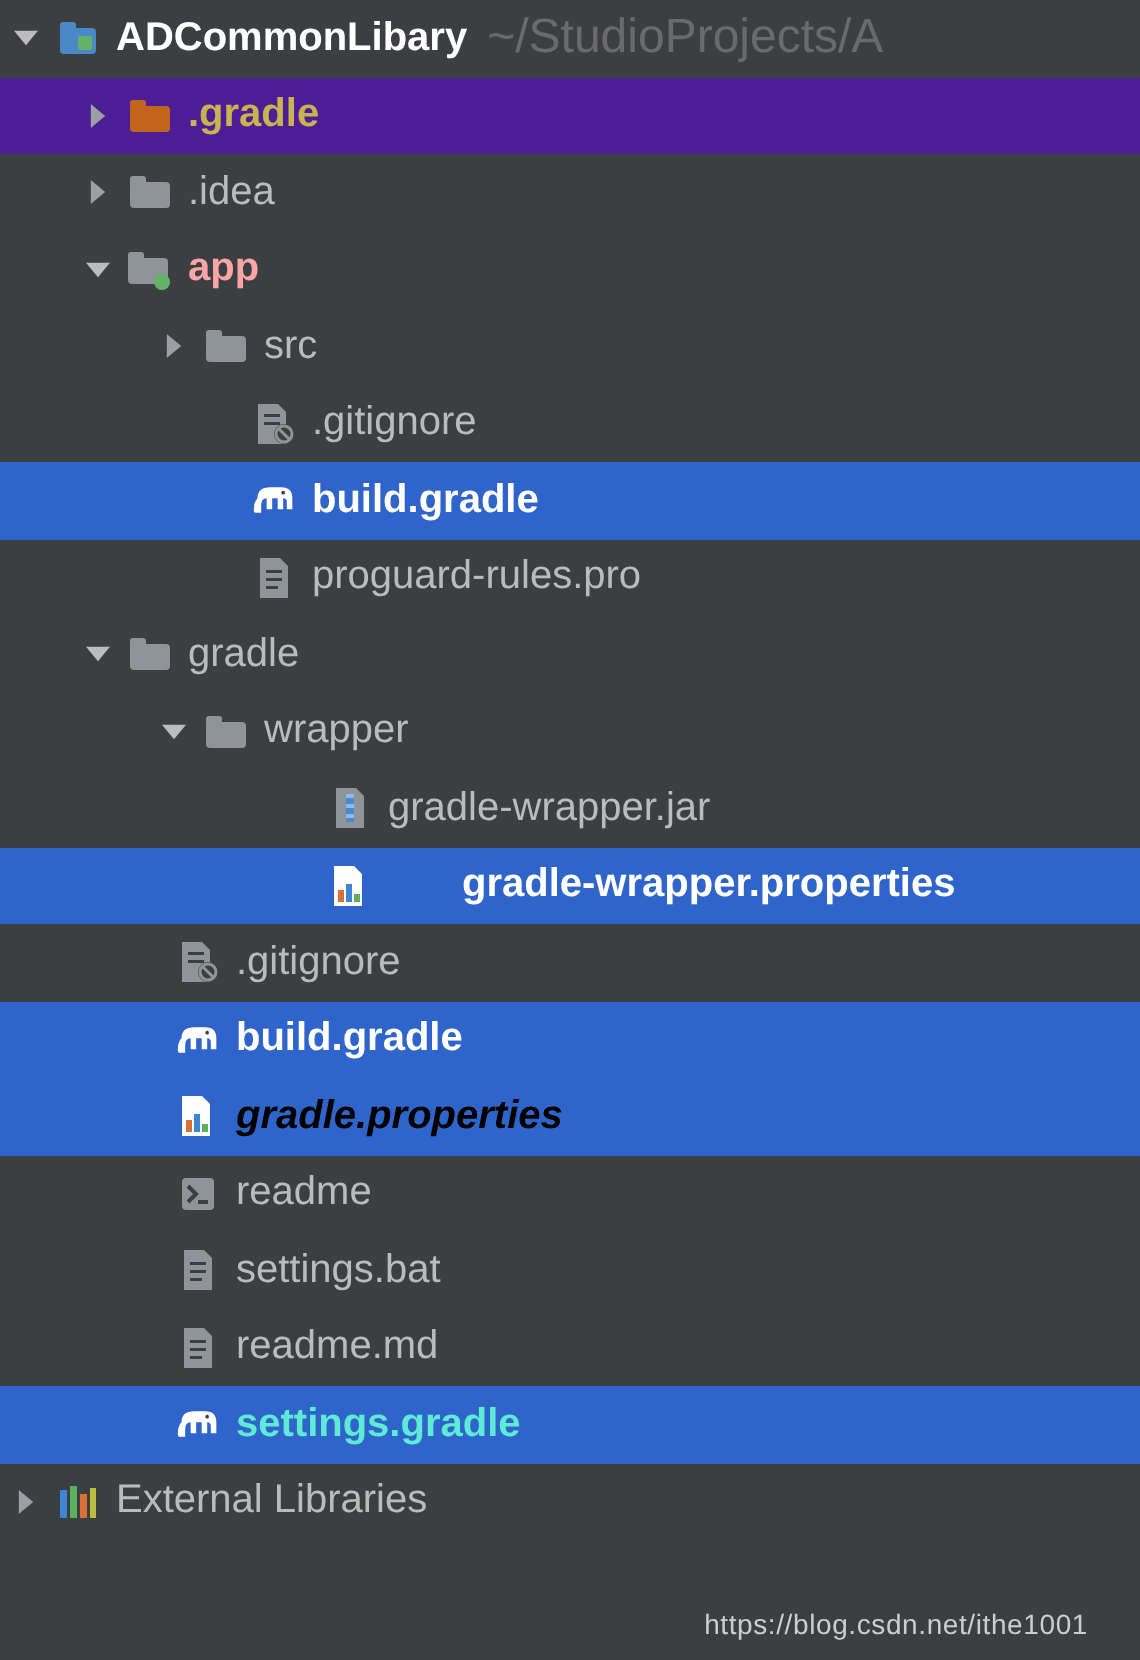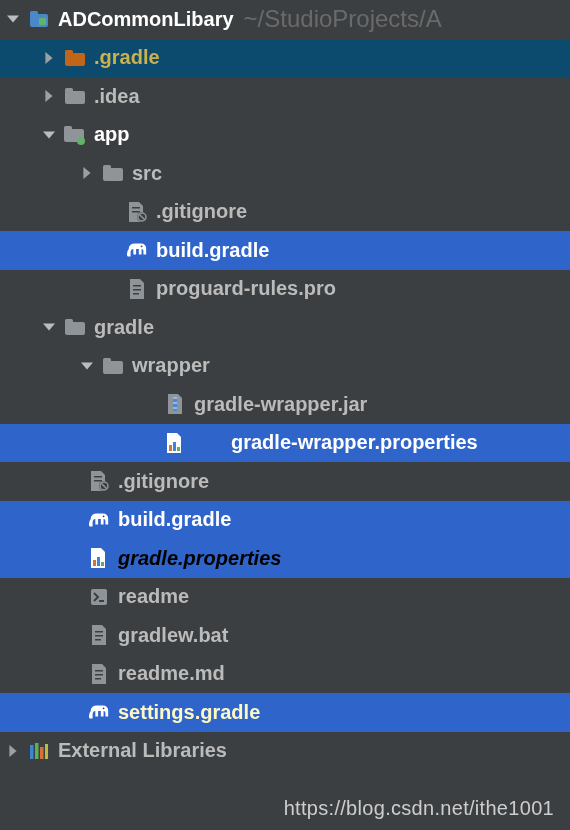--- a/index.html
+++ b/index.html
@@ -15,52 +15,52 @@
   }
   .tree { padding-top: 0; }
   .row {
     display: flex;
     align-items: center;
     height: 38.5px;
     white-space: nowrap;
     cursor: pointer;
   }
   .row.selected { background: #2f65ca; color: #ffffff; }
-  .row.hover { background: #0c4a6e; }
+  .row.hover { background: #4c1d95; }
   .indent { display: inline-block; flex-shrink: 0; }
   .arrow {
     width: 18px;
     display: inline-flex;
     justify-content: center;
     align-items: center;
     flex-shrink: 0;
     margin-right: 6px;
   }
   .arrow svg { width: 12px; height: 12px; }
   .icon {
     width: 22px;
     height: 22px;
     display: inline-flex;
     justify-content: center;
     align-items: center;
     margin-right: 8px;
     flex-shrink: 0;
   }
-  .label { font-weight: 700; }
+  .label { font-weight: 400; }
   .bold { font-weight: 700; }
   .path-hint {
     color: #6a6a6a;
     margin-left: 10px;
     font-size: 24px;
   }
   .watermark {
     position: absolute;
     bottom: 10px;
-    right: 16px;
-    font-size: 20px;
+    right: 26px;
+    font-size: 14px;
     color: #dddddd;
     opacity: 0.9;
     letter-spacing: 0.3px;
   }
 </style>
 </head>
 <body>
 
 <div class="tree">
     <div class="row">
@@ -117,21 +117,21 @@
           <path d="M0 2 L10 2 L5 8 Z" fill="#bcbcbc"></path>
         </svg>
       </span>
       <span class="icon">
         <svg width="22" height="20" viewBox="0 0 22 20">
           <rect x="0" y="4" width="20" height="13" rx="2" fill="#8e9497"></rect>
           <rect x="0" y="1" width="8" height="5" rx="1.5" fill="#8e9497"></rect>
           <circle cx="17" cy="16" r="4" fill="#62b367"></circle>
         </svg>
       </span>
-      <span class="label bold" style="color: #ffffff;">app</span>
+      <span class="label bold" style="color: #fca5a5;">app</span>
     </div>
     <div class="row">
       <span class="indent" style="width: 78px;"></span>
       <span class="arrow">
         <svg viewBox="0 0 10 10">
           <path d="M2 0 L8 5 L2 10 Z" fill="#9aa0a3"></path>
         </svg>
       </span>
       <span class="icon">
         <svg width="20" height="18" viewBox="0 0 20 18">
@@ -292,21 +292,21 @@
       <span class="indent" style="width: 64px;"></span>
       <span class="arrow"></span>
       <span class="icon">
         <svg width="18" height="20" viewBox="0 0 18 20">
           <path d="M2 0 H12 L16 4 V20 H2 Z" fill="#8e9497"></path>
           <rect x="5" y="6" width="8" height="1.5" fill="#3c3f41"></rect>
           <rect x="5" y="10" width="8" height="1.5" fill="#3c3f41"></rect>
           <rect x="5" y="14" width="6" height="1.5" fill="#3c3f41"></rect>
         </svg>
       </span>
-      <span class="label">gradlew.bat</span>
+      <span class="label">settings.bat</span>
     </div>
     <div class="row">
       <span class="indent" style="width: 64px;"></span>
       <span class="arrow"></span>
       <span class="icon">
         <svg width="18" height="20" viewBox="0 0 18 20">
           <path d="M2 0 H12 L16 4 V20 H2 Z" fill="#8e9497"></path>
           <rect x="5" y="6" width="8" height="1.5" fill="#3c3f41"></rect>
           <rect x="5" y="10" width="8" height="1.5" fill="#3c3f41"></rect>
           <rect x="5" y="14" width="6" height="1.5" fill="#3c3f41"></rect>
@@ -316,21 +316,21 @@
     </div>
     <div class="row selected">
       <span class="indent" style="width: 64px;"></span>
       <span class="arrow"></span>
       <span class="icon">
         <svg width="24" height="18" viewBox="0 0 24 18">
           <path d="M3 8 Q3 2 10 2 L16 2 Q22 2 22 8 L22 14 L19 14 L19 10 Q19 8 17 8 L17 14 L14 14 L14 8 L11 8 L11 14 L8 14 L8 8 Q5 8 5 12 L5 16 L2 16 Q1 16 1 14 Q1 10 3 8 Z" fill="#ffffff"></path>
           <circle cx="17" cy="5" r="1" fill="#3c3f41"></circle>
         </svg>
       </span>
-      <span class="label bold" style="color: #fef9c3;">settings.gradle</span>
+      <span class="label bold" style="color: #5eead4;">settings.gradle</span>
     </div>
     <div class="row">
       <span class="indent" style="width: 4px;"></span>
       <span class="arrow">
         <svg viewBox="0 0 10 10">
           <path d="M2 0 L8 5 L2 10 Z" fill="#9aa0a3"></path>
         </svg>
       </span>
       <span class="icon">
         <svg width="20" height="20" viewBox="0 0 20 20">

